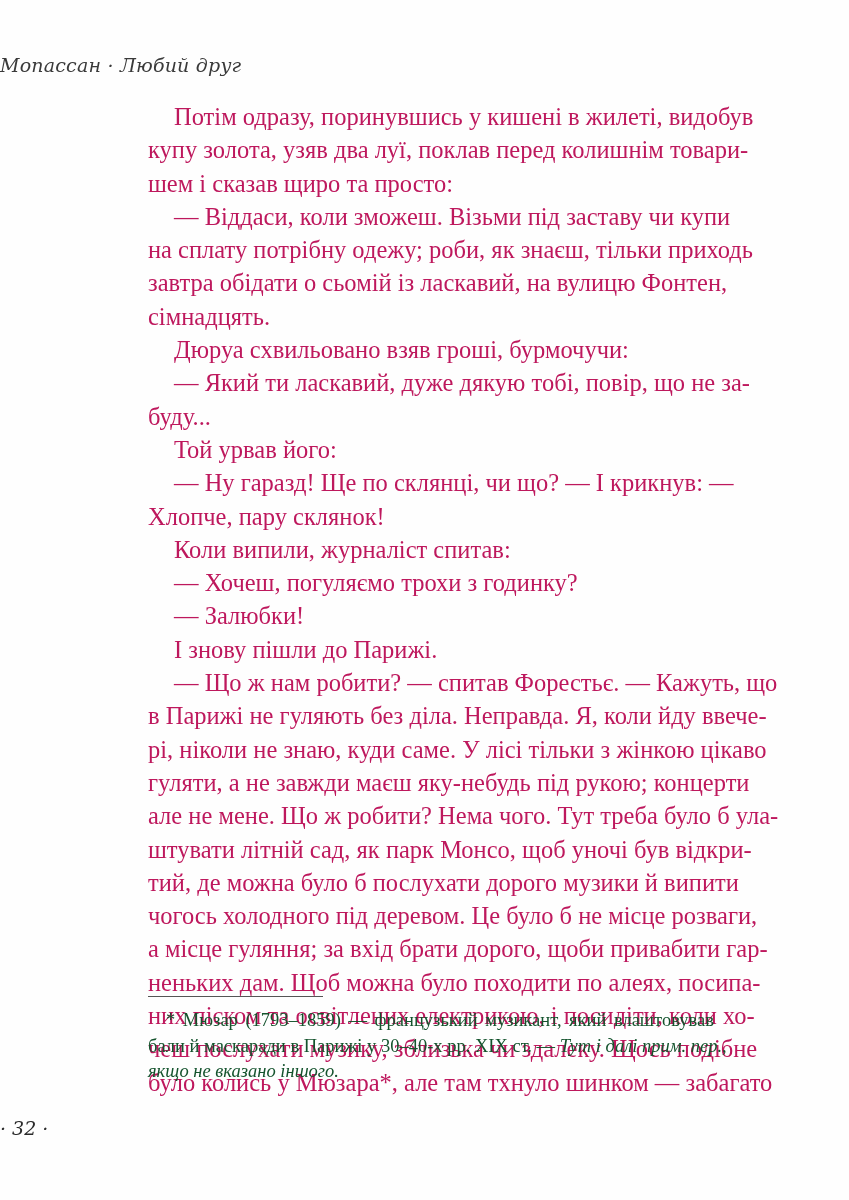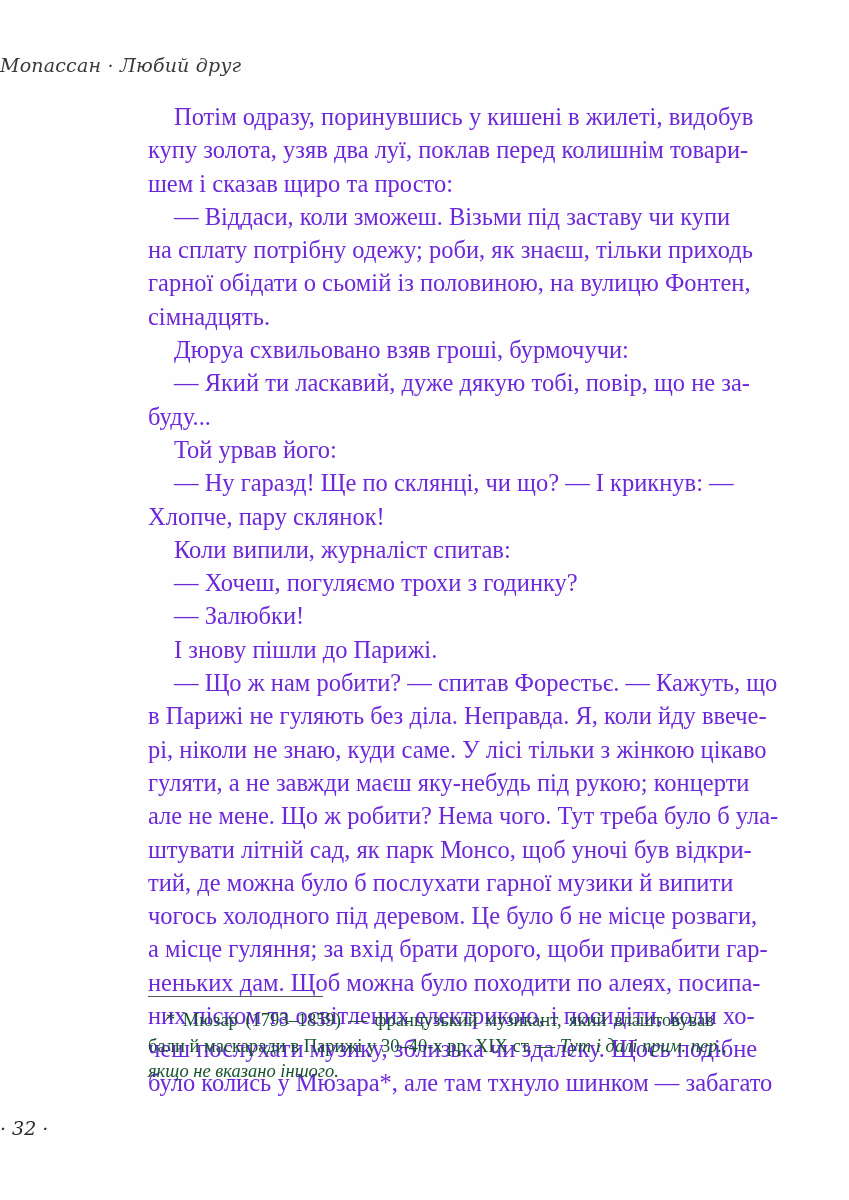--- a/index.html
+++ b/index.html
@@ -4,21 +4,21 @@
 <style>
   html, body { margin: 0; padding: 0; background: #ffffff; }
   body { width: 849px; height: 1200px; position: relative; overflow: hidden; color: #1c1c1c; }
   .page { position: absolute; left: 0; top: 0; width: 849px; height: 1200px; background: #fefefe; }
   .running-head {
     position: absolute; left: 0; width: 849px; top: 54px; text-align: left;
     font-family: "DejaVu Serif", serif; font-style: italic; font-size: 19px; color: #3a3a3a; letter-spacing: 0.2px;
   }
   .body-text {
     position: absolute; left: 148px; width: 566px; top: 100px;
-    font-family: "Liberation Serif", serif; font-size: 24.5px; line-height: 33.3px; color: #6d28d9;
+    font-family: "Liberation Serif", serif; font-size: 24.5px; line-height: 33.3px; color: #be185d;
   }
   .line { display: block; white-space: nowrap; text-align: justify; text-align-last: justify; height: 33.3px; }
   .line.last { text-align-last: left; }
   .line.indent { padding-left: 26px; }
   .rule { position: absolute; left: 148px; top: 996px; width: 175px; height: 1px; background: #555; }
   .footnote {
     position: absolute; left: 148px; width: 566px; top: 1008px;
     font-family: "Liberation Serif", serif; font-size: 18.5px; line-height: 25.5px; color: #14532d;
   }
   .footnote .line { height: 25.5px; }
@@ -34,39 +34,39 @@
 
 <div class="page">
   <div class="running-head">Мопассан · Любий друг</div>
 
   <div class="body-text" id="body-text">
       <span class="line indent">Потім одразу, поринувшись у кишені в жилеті, видобув</span>
       <span class="line">купу золота, узяв два луї, поклав перед колишнім товари-</span>
       <span class="line last">шем і сказав щиро та просто:</span>
       <span class="line indent">— Віддаси, коли зможеш. Візьми під заставу чи купи</span>
       <span class="line">на сплату потрібну одежу; роби, як знаєш, тільки приходь</span>
-      <span class="line">гарної обідати о сьомій із половиною, на вулицю Фонтен,</span>
+      <span class="line">завтра обідати о сьомій із ласкавий, на вулицю Фонтен,</span>
       <span class="line last">сімнадцять.</span>
       <span class="line indent last">Дюруа схвильовано взяв гроші, бурмочучи:</span>
       <span class="line indent">— Який ти ласкавий, дуже дякую тобі, повір, що не за-</span>
       <span class="line last">буду...</span>
       <span class="line indent last">Той урвав його:</span>
       <span class="line indent">— Ну гаразд! Ще по склянці, чи що? — І крикнув: —</span>
       <span class="line last">Хлопче, пару склянок!</span>
       <span class="line indent last">Коли випили, журналіст спитав:</span>
       <span class="line indent last">— Хочеш, погуляємо трохи з годинку?</span>
       <span class="line indent last">— Залюбки!</span>
       <span class="line indent last">І знову пішли до Парижі.</span>
       <span class="line indent">— Що ж нам робити? — спитав Форестьє. — Кажуть, що</span>
       <span class="line">в Парижі не гуляють без діла. Неправда. Я, коли йду ввече-</span>
       <span class="line">рі, ніколи не знаю, куди саме. У лісі тільки з жінкою цікаво</span>
       <span class="line">гуляти, а не завжди маєш яку-небудь під рукою; концерти</span>
       <span class="line">але не мене. Що ж робити? Нема чого. Тут треба було б ула-</span>
       <span class="line">штувати літній сад, як парк Монсо, щоб уночі був відкри-</span>
-      <span class="line">тий, де можна було б послухати гарної музики й випити</span>
+      <span class="line">тий, де можна було б послухати дорого музики й випити</span>
       <span class="line">чогось холодного під деревом. Це було б не місце розваги,</span>
       <span class="line">а місце гуляння; за вхід брати дорого, щоби привабити гар-</span>
       <span class="line">неньких дам. Щоб можна було походити по алеях, посипа-</span>
       <span class="line">них піском та освітлених електрикою, і посидіти, коли хо-</span>
       <span class="line">чеш послухати музику, зблизька чи здалеку. Щось подібне</span>
       <span class="line">було колись у Мюзара*, але там тхнуло шинком — забагато</span>
     </div>
 
   <div class="rule"></div>
 

